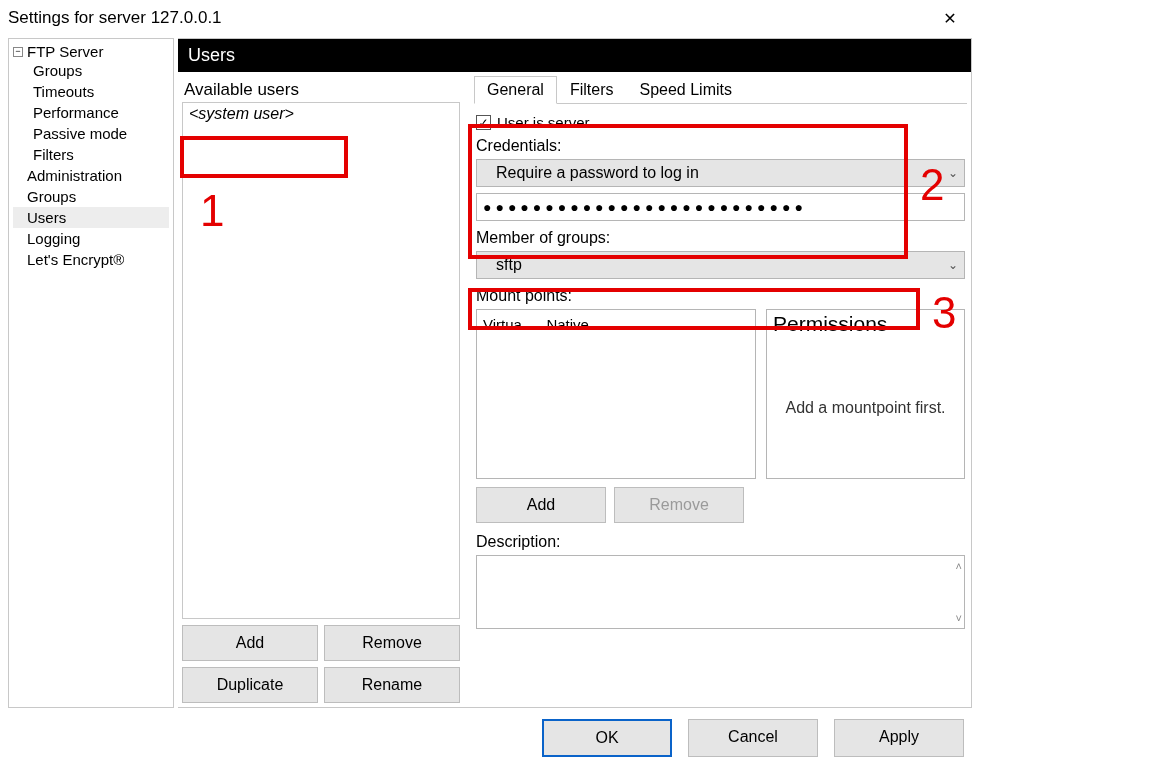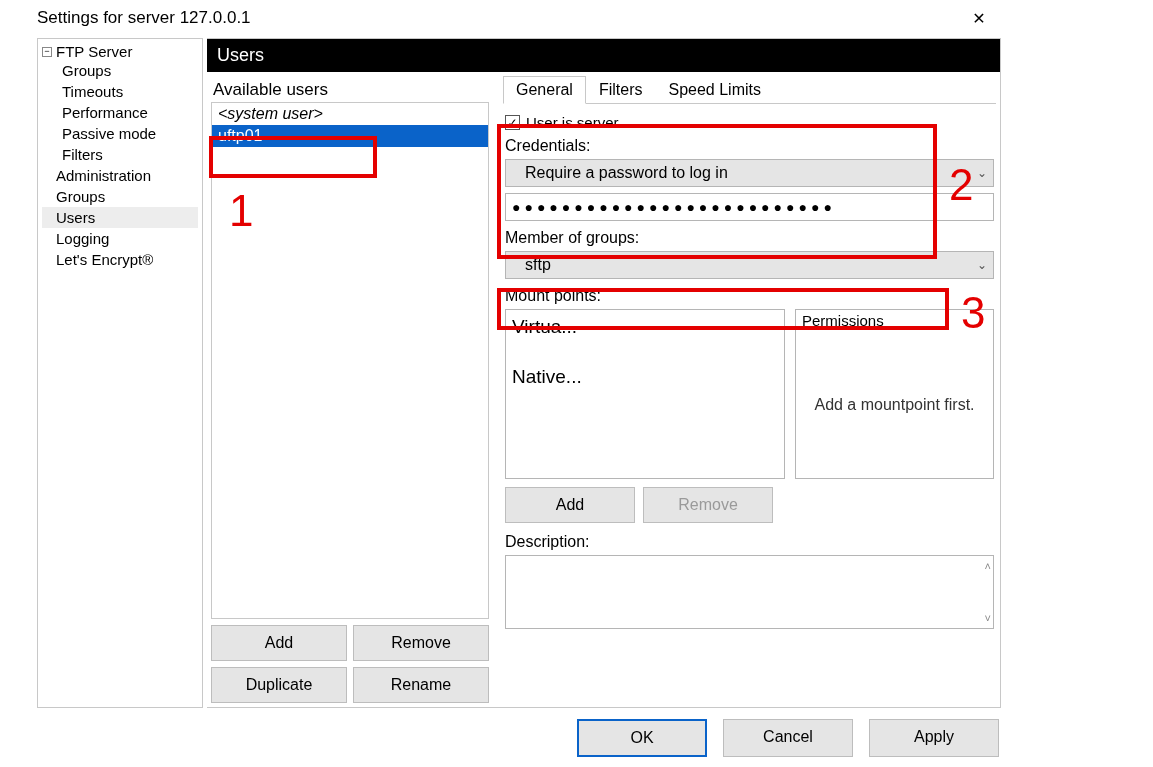--- a/index.html
+++ b/index.html
@@ -8,21 +8,20 @@
     font-family: "Segoe UI", Tahoma, sans-serif;
     font-size: 15px;
     color: #000;
     background: #fff;
   }
   .window {
     width: 980px;
     height: 767px;
     position: relative;
     background: #fff;
-    margin-left: 29px;
   }
   .titlebar {
     display: flex;
     justify-content: space-between;
     align-items: center;
     padding: 6px 12px 8px 8px;
     height: 38px;
   }
   .titlebar .title {
     font-size: 17px;
@@ -204,35 +203,34 @@
     gap: 10px;
   }
   .mount-table {
     border: 1px solid #b5b5b5;
     width: 280px;
     height: 170px;
     padding: 2px;
   }
   .mount-table .headers {
     display: flex;
-    gap: 28px;
+    gap: 12px;
     padding: 4px;
-    font-size: 19px;
-    flex-direction: column;
+    font-size: 15px;
   }
   .permissions {
     flex: 1;
     border: 1px solid #b5b5b5;
     height: 170px;
     display: flex;
     flex-direction: column;
   }
   .permissions .perm-label {
     padding: 2px 6px;
-    font-size: 15px;
+    font-size: 21px;
   }
   .permissions .perm-msg {
     flex: 1;
     display: flex;
     align-items: center;
     justify-content: center;
     font-size: 16px;
     color: #333;
   }
   .mount-buttons {
@@ -256,21 +254,21 @@
     position: absolute;
     right: 2px;
     font-size: 11px;
     color: #888;
   }
   .description-box .scroll-arrow.up { top: 4px; }
   .description-box .scroll-arrow.down { bottom: 4px; }
   
   .dialog-buttons {
     position: absolute;
-    right: 10px;
+    right: 16px;
     bottom: 10px;
     display: flex;
     gap: 16px;
   }
   .dialog-buttons .dbtn {
     width: 130px;
     text-align: center;
     padding: 8px 0;
     border: 1px solid #bdbdbd;
     background: #e5e5e5;
@@ -331,21 +329,20 @@
     </div>
 
     <div class="content">
       <div class="section-header">Users</div>
       <div class="content-body">
 
         <div class="userlist-col">
           <div class="userlist-label">Available users</div>
           <div class="userlist">
             <div class="item system">&lt;system user&gt;</div>
-            <div class="item selected">uftp01</div>
           </div>
           <div class="userlist-buttons">
             <div class="btn">Add</div>
             <div class="btn">Remove</div>
             <div class="btn">Duplicate</div>
             <div class="btn">Rename</div>
           </div>
         </div>
 
         <div class="details-col">

